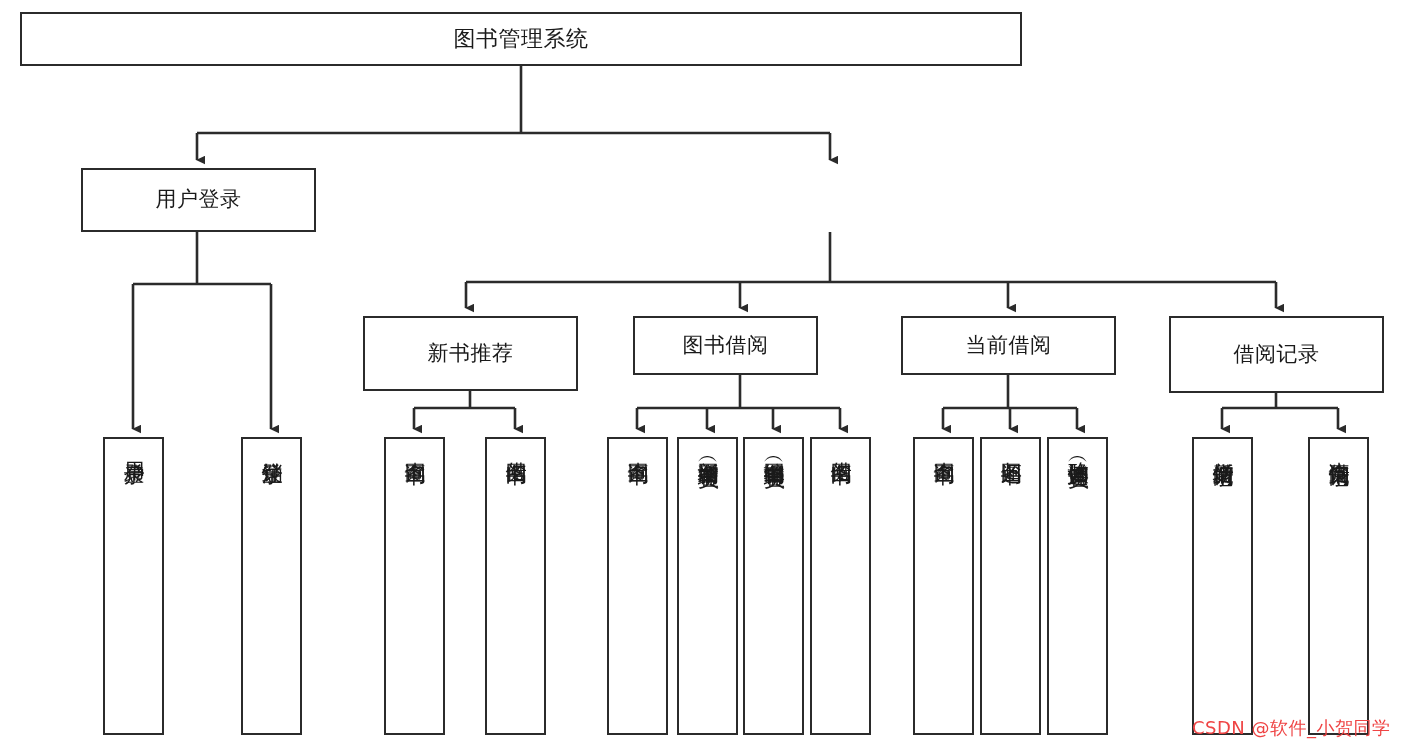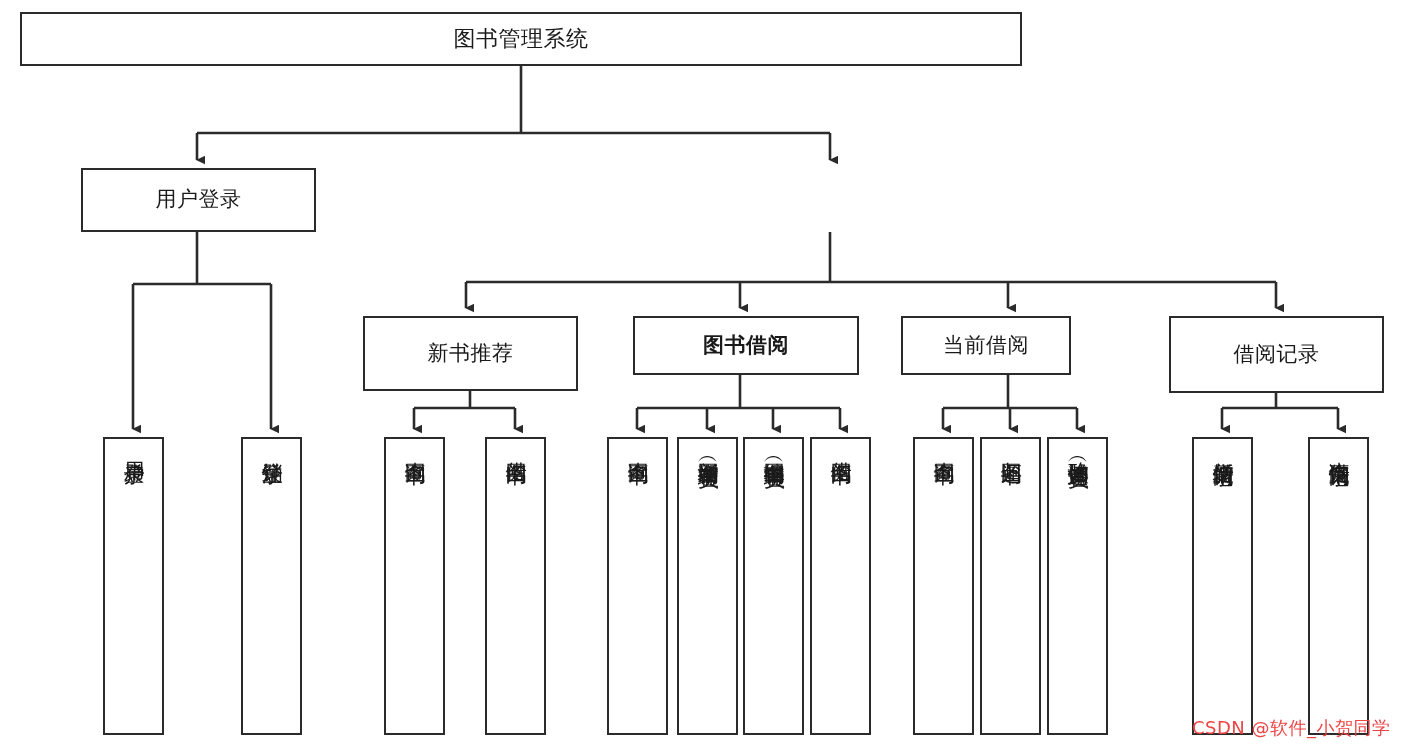--- a/index.html
+++ b/index.html
@@ -127,24 +127,24 @@
     <span class="node-label">图书管理系统</span>
   </div>
 
   <div class="node horizontal" style="left:81px; top:168px; width:235px; height:64px;">
     <span class="node-label">用户登录</span>
   </div>
 
   <div class="node horizontal" style="left:363px; top:316px; width:215px; height:75px;">
     <span class="node-label">新书推荐</span>
   </div>
-  <div class="node horizontal" style="left:633px; top:316px; width:226px; height:59px;font-weight:bold;">
+  <div class="node horizontal" style="left:633px; top:316px; width:185px; height:59px;">
     <span class="node-label">图书借阅</span>
   </div>
-  <div class="node horizontal" style="left:901px; top:316px; width:170px; height:59px;">
+  <div class="node horizontal" style="left:901px; top:316px; width:215px; height:59px;">
     <span class="node-label">当前借阅</span>
   </div>
   <div class="node horizontal" style="left:1169px; top:316px; width:215px; height:77px;">
     <span class="node-label">借阅记录</span>
   </div>
 
   <div class="node vertical" style="left:103px; top:437px; width:61px; height:298px;">
     <span class="node-label">用户登录</span>
   </div>
   <div class="node vertical" style="left:241px; top:437px; width:61px; height:298px;">

